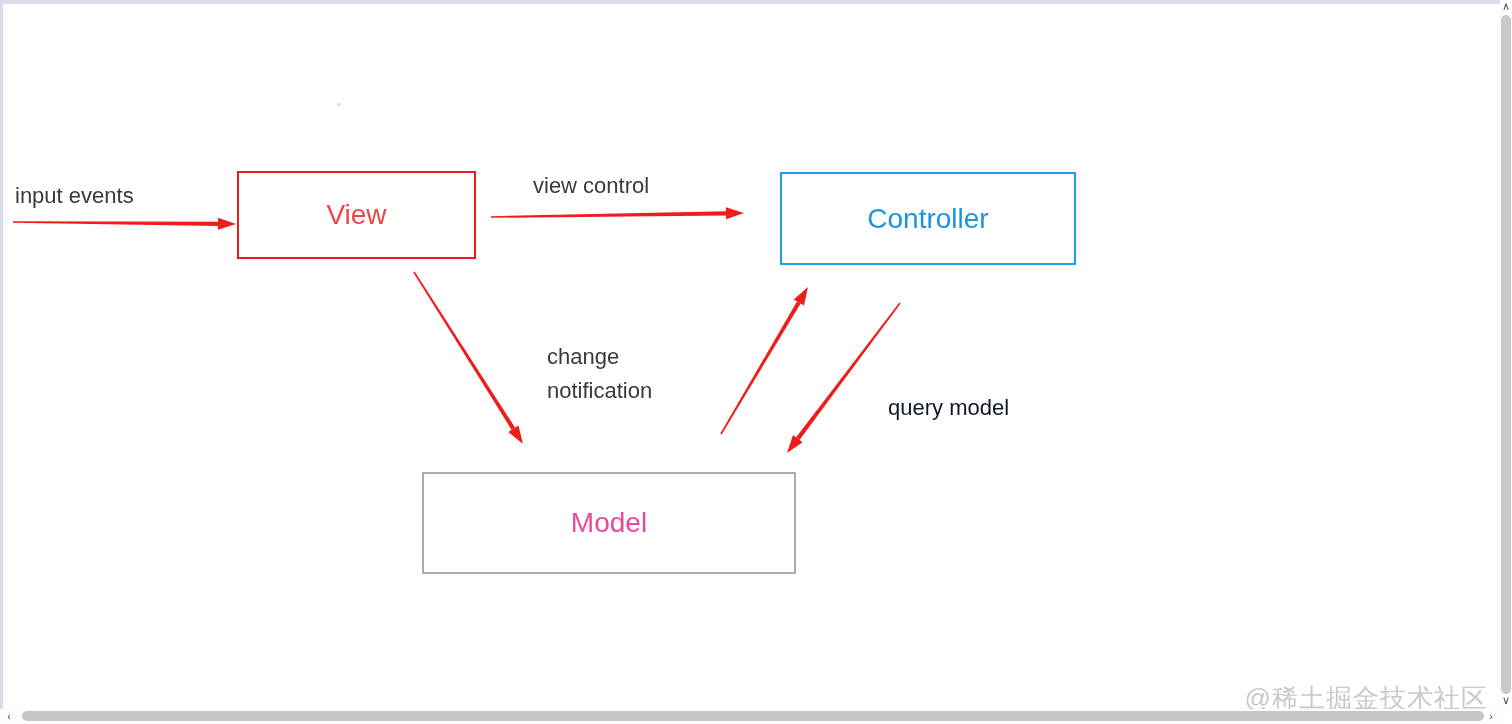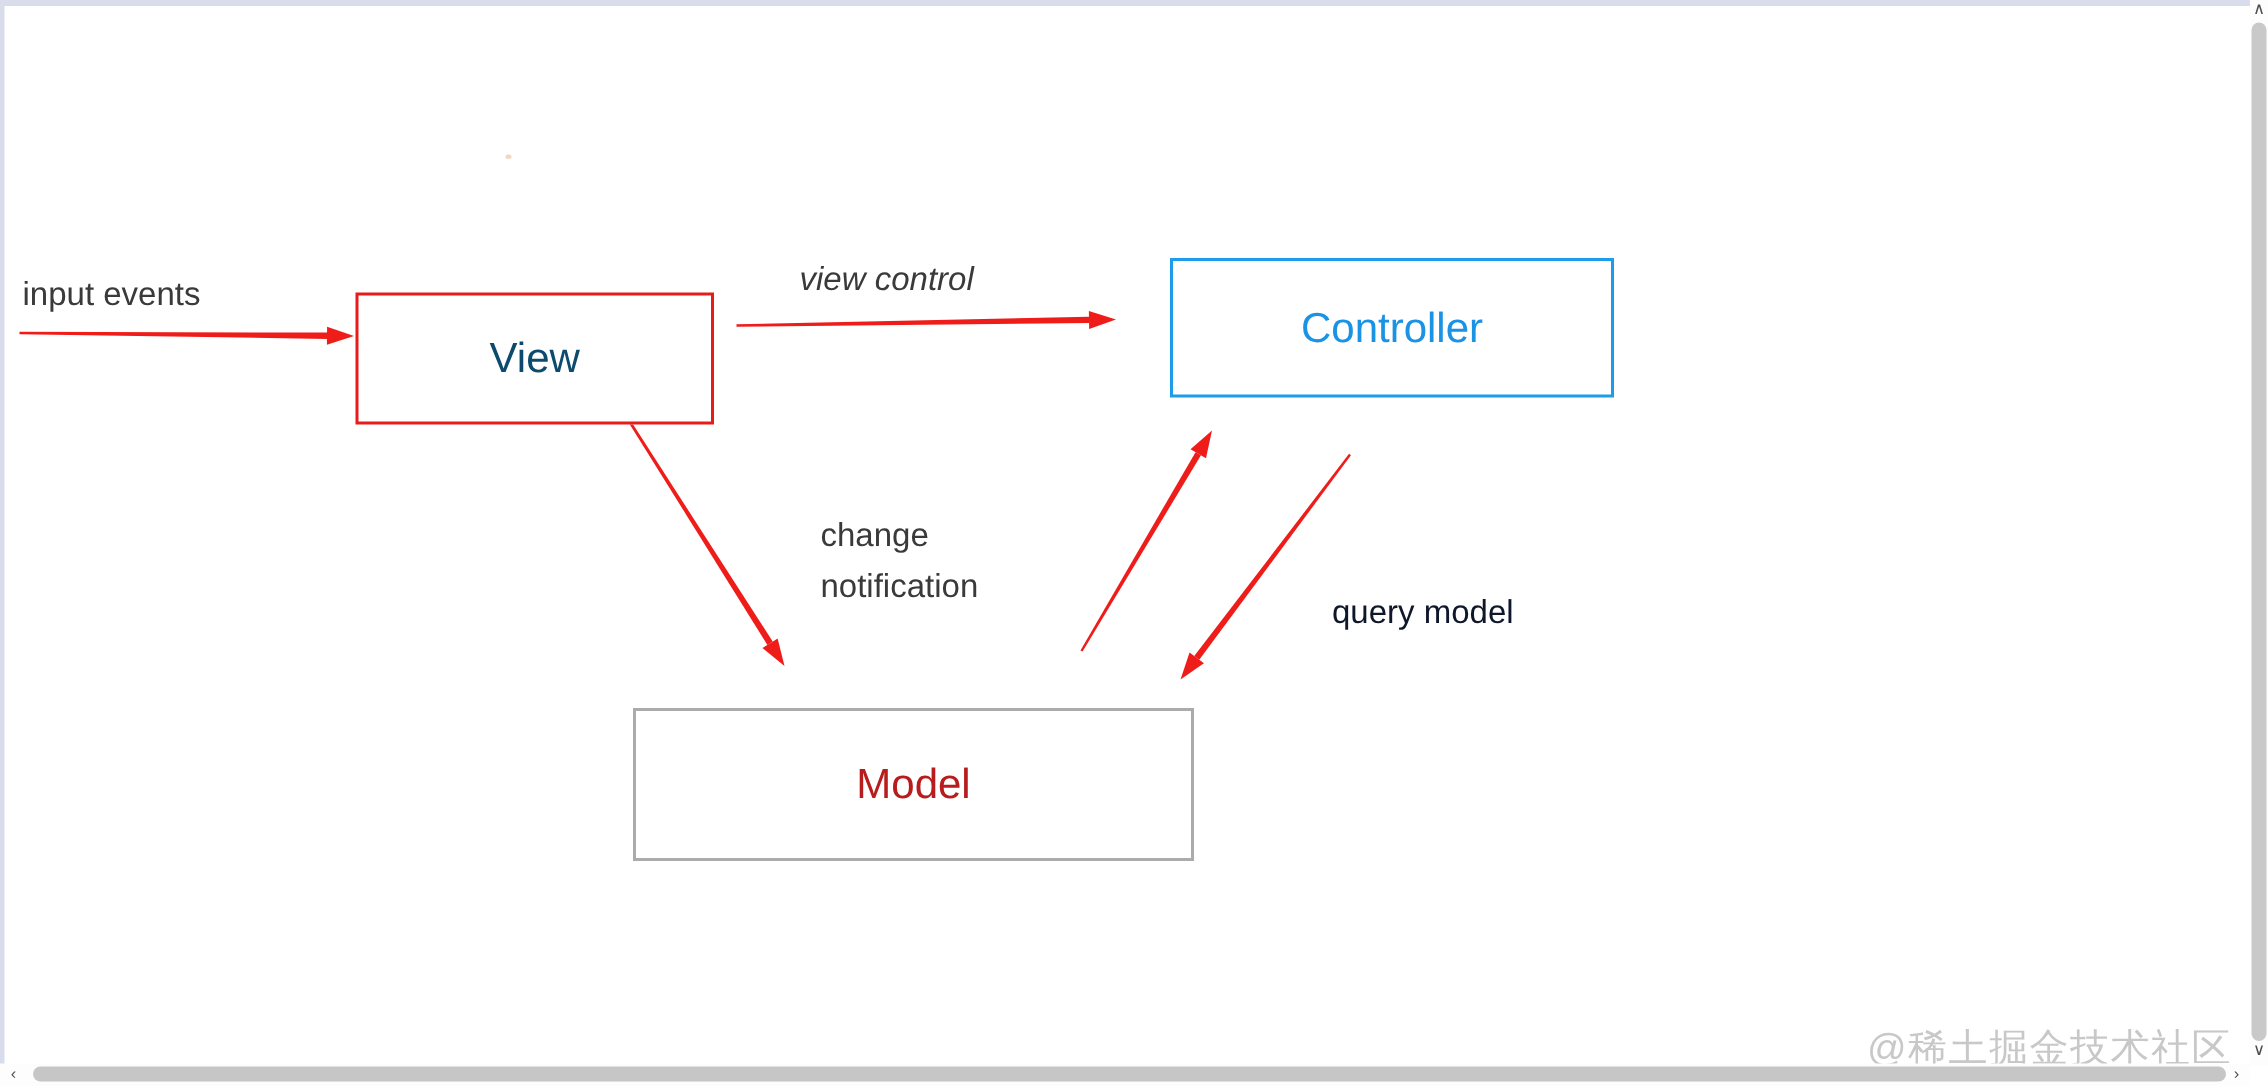--- a/index.html
+++ b/index.html
@@ -88,31 +88,31 @@
       </g>
       <g>
         <polygon points="721.6884613462591,434.407456715133 800.6394349434379,303.5599541680561 797.0250128755772,301.42080641360786 720.3115386537409,433.592543284867" fill="#ee1d1a"></polygon>
         <polygon points="808,287 803.9956840064516,305.54630565432944 793.6687638125635,299.4344549273345" fill="#ee1d1a"></polygon>
       </g>
       <g>
         <polygon points="899.3610238135997,302.5186379395784 796.1533338701846,437.35946039738616 799.5079588487862,439.88661121459944 900.6389761864003,303.4813620604216" fill="#ee1d1a"></polygon>
         <polygon points="787,453 793.038324961483,435.012820352831 802.6229677574878,442.2332512591546" fill="#ee1d1a"></polygon>
       </g>
     </svg>
-<div class="node" style="left: 237px; top: 171px; width: 239px; height: 88px; border-color: rgb(232, 27, 27); border-width: 2px; color: #0c4a6e; margin-top: 24px;">
+<div class="node" style="left: 237px; top: 171px; width: 239px; height: 88px; border-color: rgb(232, 27, 27); border-width: 2px; color: #ef4444;">
       <span>View</span>
     </div>
     <div class="node" style="left: 780px; top: 172px; width: 296px; height: 93px; border-color: rgb(29, 157, 233); border-width: 2px; color: rgb(27, 147, 228);">
       <span>Controller</span>
     </div>
-    <div class="node" style="left: 422px; top: 472px; width: 374px; height: 102px; border-color: rgb(171, 171, 171); border-width: 2px; color: #b91c1c;">
+    <div class="node" style="left: 422px; top: 472px; width: 374px; height: 102px; border-color: rgb(171, 171, 171); border-width: 2px; color: #ec4899;">
       <span>Model</span>
     </div>
     <div class="edge-label" style="left: 15px; top: 179px; color: rgb(58, 58, 58);">input events</div>
-    <div class="edge-label" style="left: 533px; top: 169px; color: rgb(58, 58, 58); font-style: italic;">view control</div>
+    <div class="edge-label" style="left: 533px; top: 169px; color: rgb(58, 58, 58);">view control</div>
     <div class="edge-label" style="left: 547px; top: 340px; color: rgb(58, 58, 58);">change
 notification</div>
     <div class="edge-label" style="left: 888px; top: 391px; color: #0f172a;">query model</div>
     <div class="stray-dot" style="left: 337px; top: 103px; background: rgb(240, 195, 168);"></div>
   </div>
 
 <div class="watermark" style="color: rgb(200, 200, 200);">@稀土掘金技术社区</div>
 
 <div class="hscroll">
   <span class="sb-arrow sb-left">‹</span>

